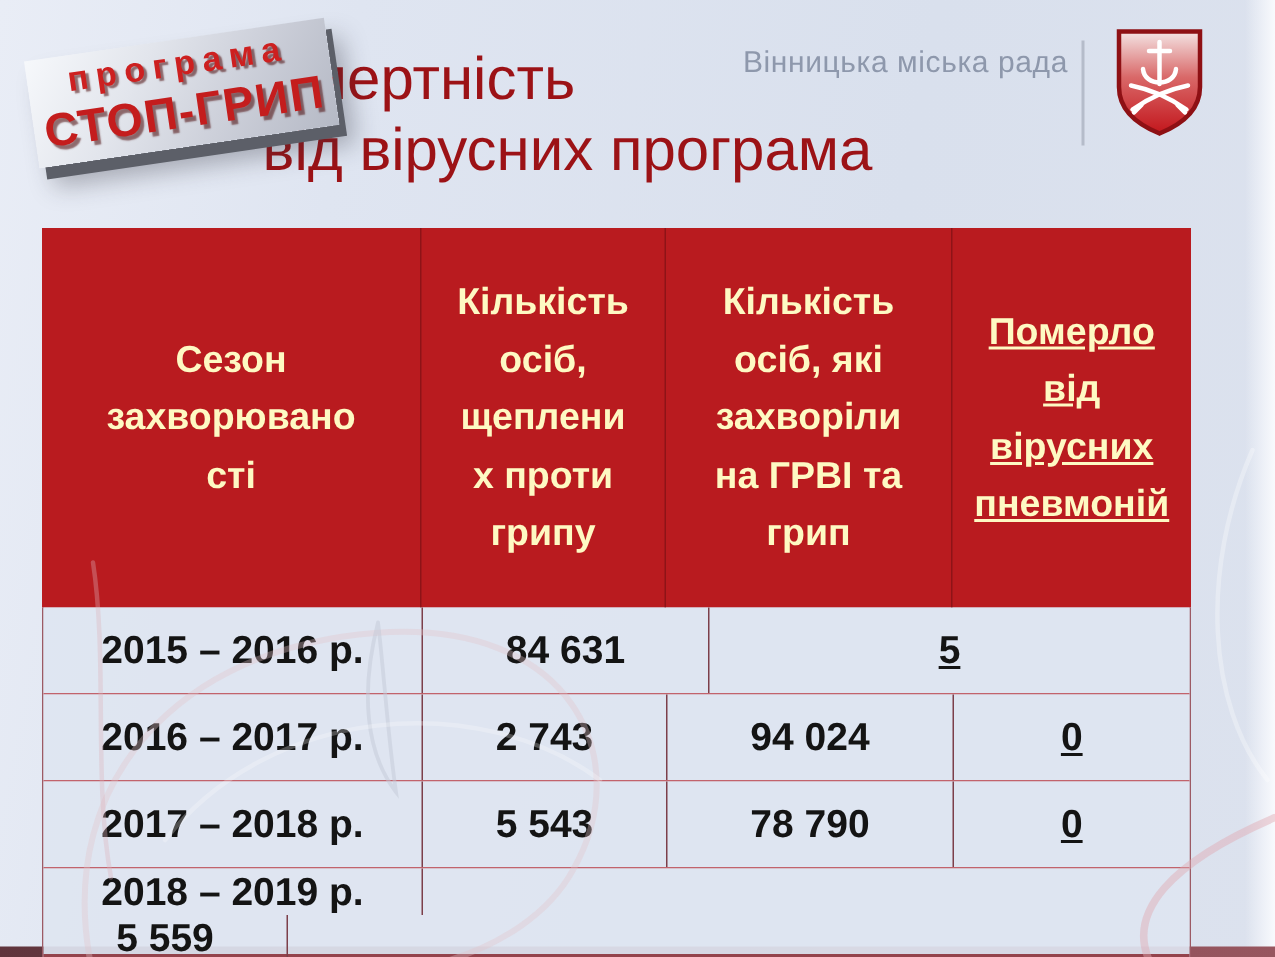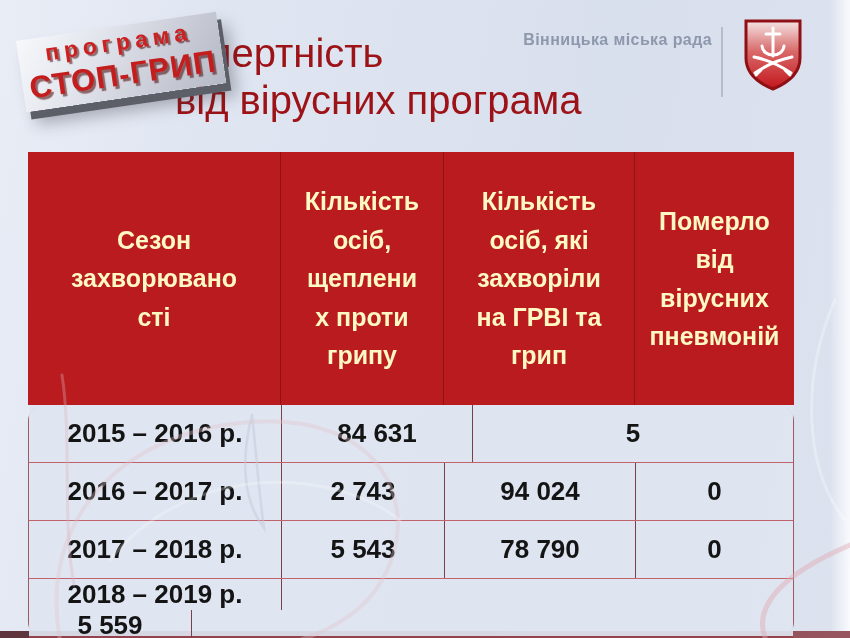--- a/index.html
+++ b/index.html
@@ -26,38 +26,38 @@
     text-shadow:2px 2px 1px rgba(70,0,0,0.55);}
   .logo-line2{font-size:31px;font-weight:bold;letter-spacing:1px;color:#c41d1d;
     text-shadow:2px 3px 1px rgba(70,0,0,0.55);margin-top:1px;}
 
   
   .title{position:absolute;left:175px;top:30px;width:530px;z-index:2;
     text-align:left;color:#9c1216;font-weight:normal;font-size:40px;line-height:1.17;}
 
   
   .org-name{position:absolute;left:490px;top:31px;width:222px;text-align:right;
-    font-size:16px;font-weight:bold;color:#8e98ac;letter-spacing:0.4px;z-index:2;}
+    font-size:20px;font-weight:normal;color:#8e98ac;letter-spacing:0.4px;z-index:2;}
   .org-divider{position:absolute;left:721px;top:27px;width:2px;height:70px;background:#b5bcca;z-index:2;}
   .crest{position:absolute;left:743px;top:17px;width:60px;height:76px;z-index:2;}
 
   
   .table{position:absolute;left:28px;top:152px;width:766px;z-index:3;}
   .thead{display:flex;height:253px;background:#b91b1f;}
   .th{box-sizing:border-box;display:flex;align-items:center;justify-content:center;
     text-align:center;color:#fef9c3;font-weight:bold;font-size:25px;line-height:1.54;
     white-space:pre-line;border-right:1px solid rgba(100,12,16,0.5);padding:0 4px;}
   .th:last-child{border-right:none;}
-  .tbody{box-sizing:border-box;border-left:1.5px solid #9c5a64;border-right:1.5px solid #9c5a64;border-radius:16px;}
+  .tbody{box-sizing:border-box;border-left:1.5px solid #9c5a64;border-right:1.5px solid #9c5a64;}
   .tr{display:flex;height:57px;background:rgba(222,229,241,0.92);border-bottom:1.5px solid #c2636c;}
   .tr:last-child{border-bottom:2px solid #94434c;flex-direction:column;}
   .td{box-sizing:border-box;display:flex;align-items:center;justify-content:center;
     font-size:26px;font-weight:bold;color:#141414;border-right:1.5px solid #7c3f4a;}
   .td:last-child{border-right:none;}
-  .c1{width:253px;} .c2{width:163px;} .c3{width:191px;} .c4{flex:1;}
+  .c1{width:253px;} .c2{width:163px;} .c3{width:191px;} .c4{flex:1;text-decoration:underline;}
 </style>
 </head>
 <body>
 
 <div class="slide">
 
   <div class="right-band"></div>
 
   <div class="logo">
     <div class="logo-line1">програма</div>

